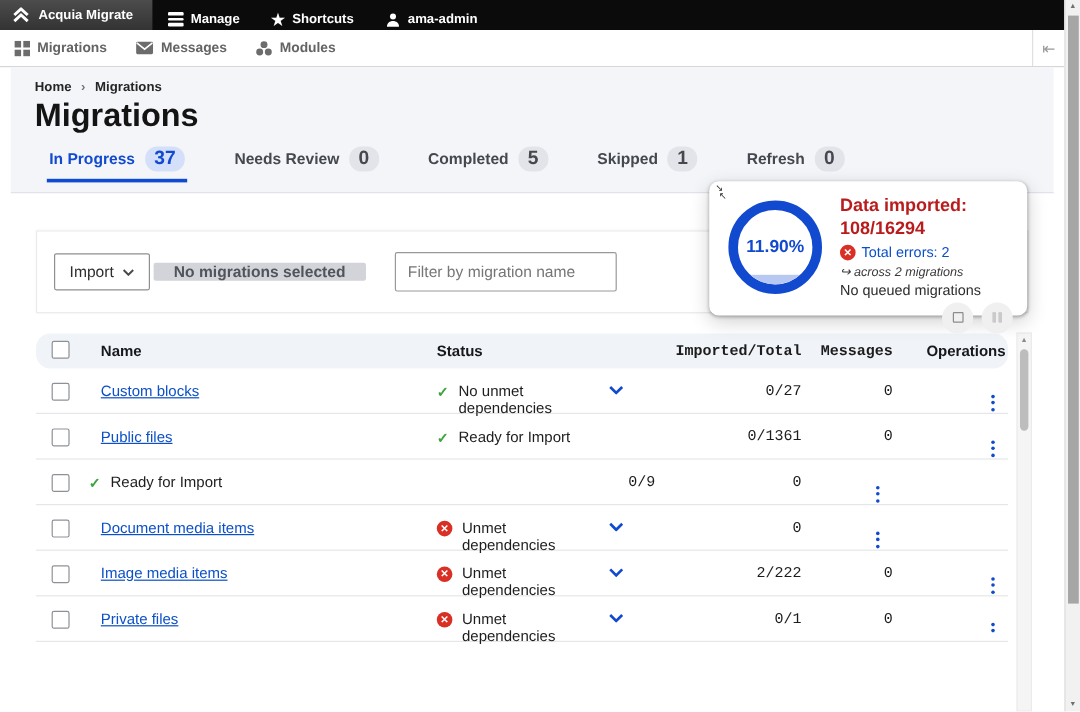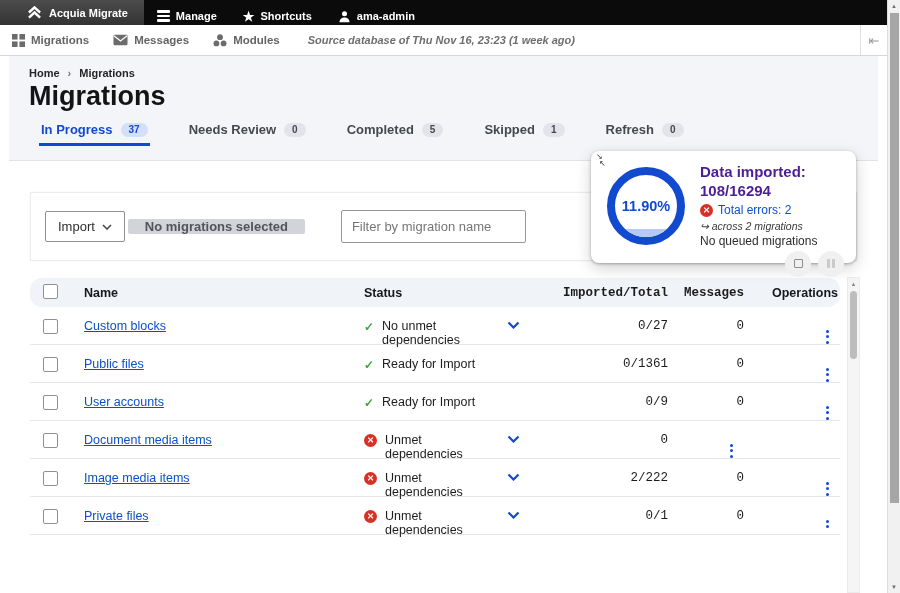--- a/index.html
+++ b/index.html
@@ -6,73 +6,73 @@
     --accent:#1149cf; --link:#0c50c8; --green:#3fa33f; --red:#d93025;
     --band:#f3f5f9; --thead:#f0f3f8;
   }
   *{margin:0;padding:0;box-sizing:border-box;}
   html,body{width:900px;height:593px;overflow:hidden;}
   body{font-family:"Liberation Sans",sans-serif;background:#fff;position:relative;}
   .app{width:887px;}
 
   
   .admin-bar{height:25px;background:#0b0b0b;display:flex;align-items:stretch;}
-  .brand{background:linear-gradient(#4c4c4c,#333);display:flex;align-items:center;gap:7px;padding:0 16px 0 27px;}
+  .brand{background:linear-gradient(#4c4c4c,#333);display:flex;align-items:center;gap:7px;padding:0 16px 0 10px;}
   .brand-label{color:#fff;font-size:11px;font-weight:bold;}
   .tb-item{display:flex;align-items:center;gap:6px;padding:16px 13px;color:#fff;font-size:11px;font-weight:bold;}
   .hamburger{display:flex;flex-direction:column;gap:2px;}
   .hamburger i{width:13px;height:2.4px;background:#fff;border-radius:1px;}
   .star{color:#fff;font-size:13px;line-height:1;}
 
   
   .toolbar{height:31px;border-bottom:1px solid #d6d6d6;display:flex;align-items:center;position:relative;background:#fff;}
   .st-item{display:flex;align-items:center;gap:6px;padding:0 12px;color:#646464;font-size:11.5px;font-weight:bold;}
   .source-note{font-style:italic;color:#6e6e6e;font-size:11px;margin-left:16px;font-weight:bold;}
   .collapse-btn{position:absolute;right:0;top:0;bottom:0;width:27px;border-left:1px solid #e0e0e0;display:flex;align-items:center;justify-content:center;color:#9a9a9a;font-size:13px;}
 
   
   .page-header{margin:0 9px;background:var(--band);height:105px;padding:11px 20px 0 20px;border-bottom:1px solid #e1e3e8;}
   .breadcrumb{display:flex;align-items:center;gap:8px;font-size:11px;font-weight:bold;color:#252525;}
   .breadcrumb .sep{color:#777;}
   .page-title{font-size:27px;font-weight:bold;color:#141414;margin-top:2px;}
   .tabs{display:flex;margin-top:10px;padding-left:10px;}
   .tab{display:flex;align-items:center;gap:8px;font-size:13px;font-weight:bold;color:#45484e;margin-right:37px;padding:0 2px 9px 2px;cursor:default;}
   .tab.active{color:var(--accent);padding-bottom:6px;border-bottom:3px solid var(--accent);}
-  .badge{background:#e2e4e9;color:#45484e;border-radius:10px;padding:1.5px 8px;font-size:10px;font-weight:bold;}
+  .badge{background:#e2e4e9;color:#45484e;border-radius:10px;padding:1.5px 8px;font-size:16px;font-weight:bold;}
   .tab.active .badge{background:#d4e0f9;color:var(--accent);}
 
   
   .popup{position:absolute;right:31px;top:95px;width:265px;height:112px;background:#fff;border-radius:8px;
          box-shadow:0 1px 3px rgba(0,0,0,.3),0 5px 16px rgba(0,0,0,.18);z-index:30;display:flex;gap:15px;
          padding:10px 12px 8px 16px;}
   .collapse-arrows{position:absolute;left:5px;top:2px;font-size:8px;color:#333;line-height:7px;}
   .collapse-arrows span{display:block;}
   .collapse-arrows span:last-child{margin-left:3px;}
   .ring{width:78px;height:78px;border:8px solid var(--accent);border-radius:50%;position:relative;overflow:hidden;margin-top:6px;flex:none;background:#fff;}
   .ring-fill{position:absolute;left:0;right:0;bottom:0;height:13%;background:#b7c8f2;}
   .ring-label{position:absolute;inset:0;display:flex;align-items:center;justify-content:center;color:var(--accent);font-weight:bold;font-size:14.5px;}
   .popup-right{flex:1;padding-top:1px;}
-  .pp-title{font-size:15px;font-weight:bold;color:#4c1d95;line-height:19px;}
+  .pp-title{font-size:15px;font-weight:bold;color:#b91c1c;line-height:19px;}
   .pp-error{display:flex;align-items:center;gap:5px;margin-top:3px;font-size:12px;color:var(--link);}
   .err-icon{width:13px;height:13px;border-radius:50%;background:var(--red);color:#fff;font-size:8.5px;display:flex;align-items:center;justify-content:center;font-weight:bold;flex:none;}
   .pp-across{font-size:10.5px;font-style:italic;color:#3a3a3a;margin-top:2.5px;}
   .pp-queue{font-size:12px;color:#2c2c2c;margin-top:2px;}
   .pp-buttons{display:flex;gap:7px;justify-content:flex-end;margin-top:3px;}
   .ctl-btn{width:26px;height:26px;border-radius:50%;background:#f0f0f0;border:none;display:flex;align-items:center;justify-content:center;cursor:pointer;}
   .stop-glyph{width:9px;height:9px;border:1.6px solid #8c8c8c;border-radius:1px;}
   .pause-glyph{display:flex;gap:2.5px;}
   .pause-glyph i{width:2.6px;height:9px;background:#cacaca;border-radius:1px;}
 
   
   .filter-card{margin:31px 30px 0 30px;border:1px solid #ececec;box-shadow:0 0 2px rgba(0,0,0,.05);background:#fff;
                padding:17px 14px;display:flex;align-items:center;}
   .btn-import{display:flex;align-items:center;gap:7px;border:1px solid #8f8f8f;background:#fff;border-radius:2px;
               padding:7px 12px;font-size:13px;color:#2e2e2e;font-family:inherit;cursor:pointer;}
   .btn-selected{border:none;background:#d2d4d9;color:#51545a;font-weight:bold;font-size:13px;padding:0 17px;border-radius:2px;margin-left:3px;font-family:inherit;}
-  .filter-input{margin-left:36px;width:185px;border:1px solid #999;border-radius:2px;padding:8px 10px;font-size:13px;color:#333;font-family:inherit;}
+  .filter-input{margin-left:24px;width:185px;border:1px solid #999;border-radius:2px;padding:8px 10px;font-size:13px;color:#333;font-family:inherit;}
   .filter-input::placeholder{color:#767676;}
 
   
   .mig-table{margin:17px 0 0 30px;width:810px;}
   .thead,.trow{display:grid;grid-template-columns:44px 290px 182px 122px 76px 96px;}
   .thead{background:var(--thead);height:29px;align-items:center;font-size:12.5px;font-weight:bold;color:#16181d;border-radius:12px;}
   .trow{height:38px;border-bottom:1px solid #e5e6e9;padding-top:12px;}
   .c-check{padding-left:13px;}
   .checkbox{display:inline-block;width:15px;height:15px;border:1px solid #8d9197;border-radius:2px;background:#fff;cursor:pointer;}
   .thead .c-check .checkbox{margin-top:0;}
@@ -152,21 +152,20 @@
       <span>Messages</span>
     </div>
     <div class="st-item">
       <svg width="14" height="13" viewBox="0 0 14 13">
         <circle cx="7" cy="3.2" r="2.9" fill="#6c6c6c"></circle>
         <circle cx="3.4" cy="9.4" r="2.9" fill="#6c6c6c"></circle>
         <circle cx="10.6" cy="9.4" r="2.9" fill="#6c6c6c"></circle>
       </svg>
       <span>Modules</span>
     </div>
-    <span class="source-note">Source database of Thu Nov 16, 23:23 (1 week ago)</span>
     <div class="collapse-btn">
       <span>⇤</span>
     </div>
   </div>
 
   <div class="content">
 
     <div class="page-header">
       <div class="breadcrumb">
         <span>Home</span>
@@ -288,21 +287,20 @@
     <div class="c-num">0</div>
     <div class="c-ops"><span class="kebab">
                 <i></i>
                 <i></i>
                 <i></i>
               </span></div>
   </div>
 
   <div class="trow">
     <div class="c-check"><span class="checkbox"></span></div>
-    <div class="c-name"><a class="row-link">User accounts</a></div>
     <div class="c-status">
       <span class="sicon ok">✓</span>
       <span>Ready for Import</span>
       <span class="chev" style="visibility: hidden;">
         <svg width="13" height="8" viewBox="0 0 13 8">
                   <path d="M1.5 1.5 L6.5 6.5 L11.5 1.5" fill="none" stroke="#1149cf" stroke-width="2.2"></path>
                 </svg>
       </span>
     </div>
     <div class="c-num">0/9</div>

